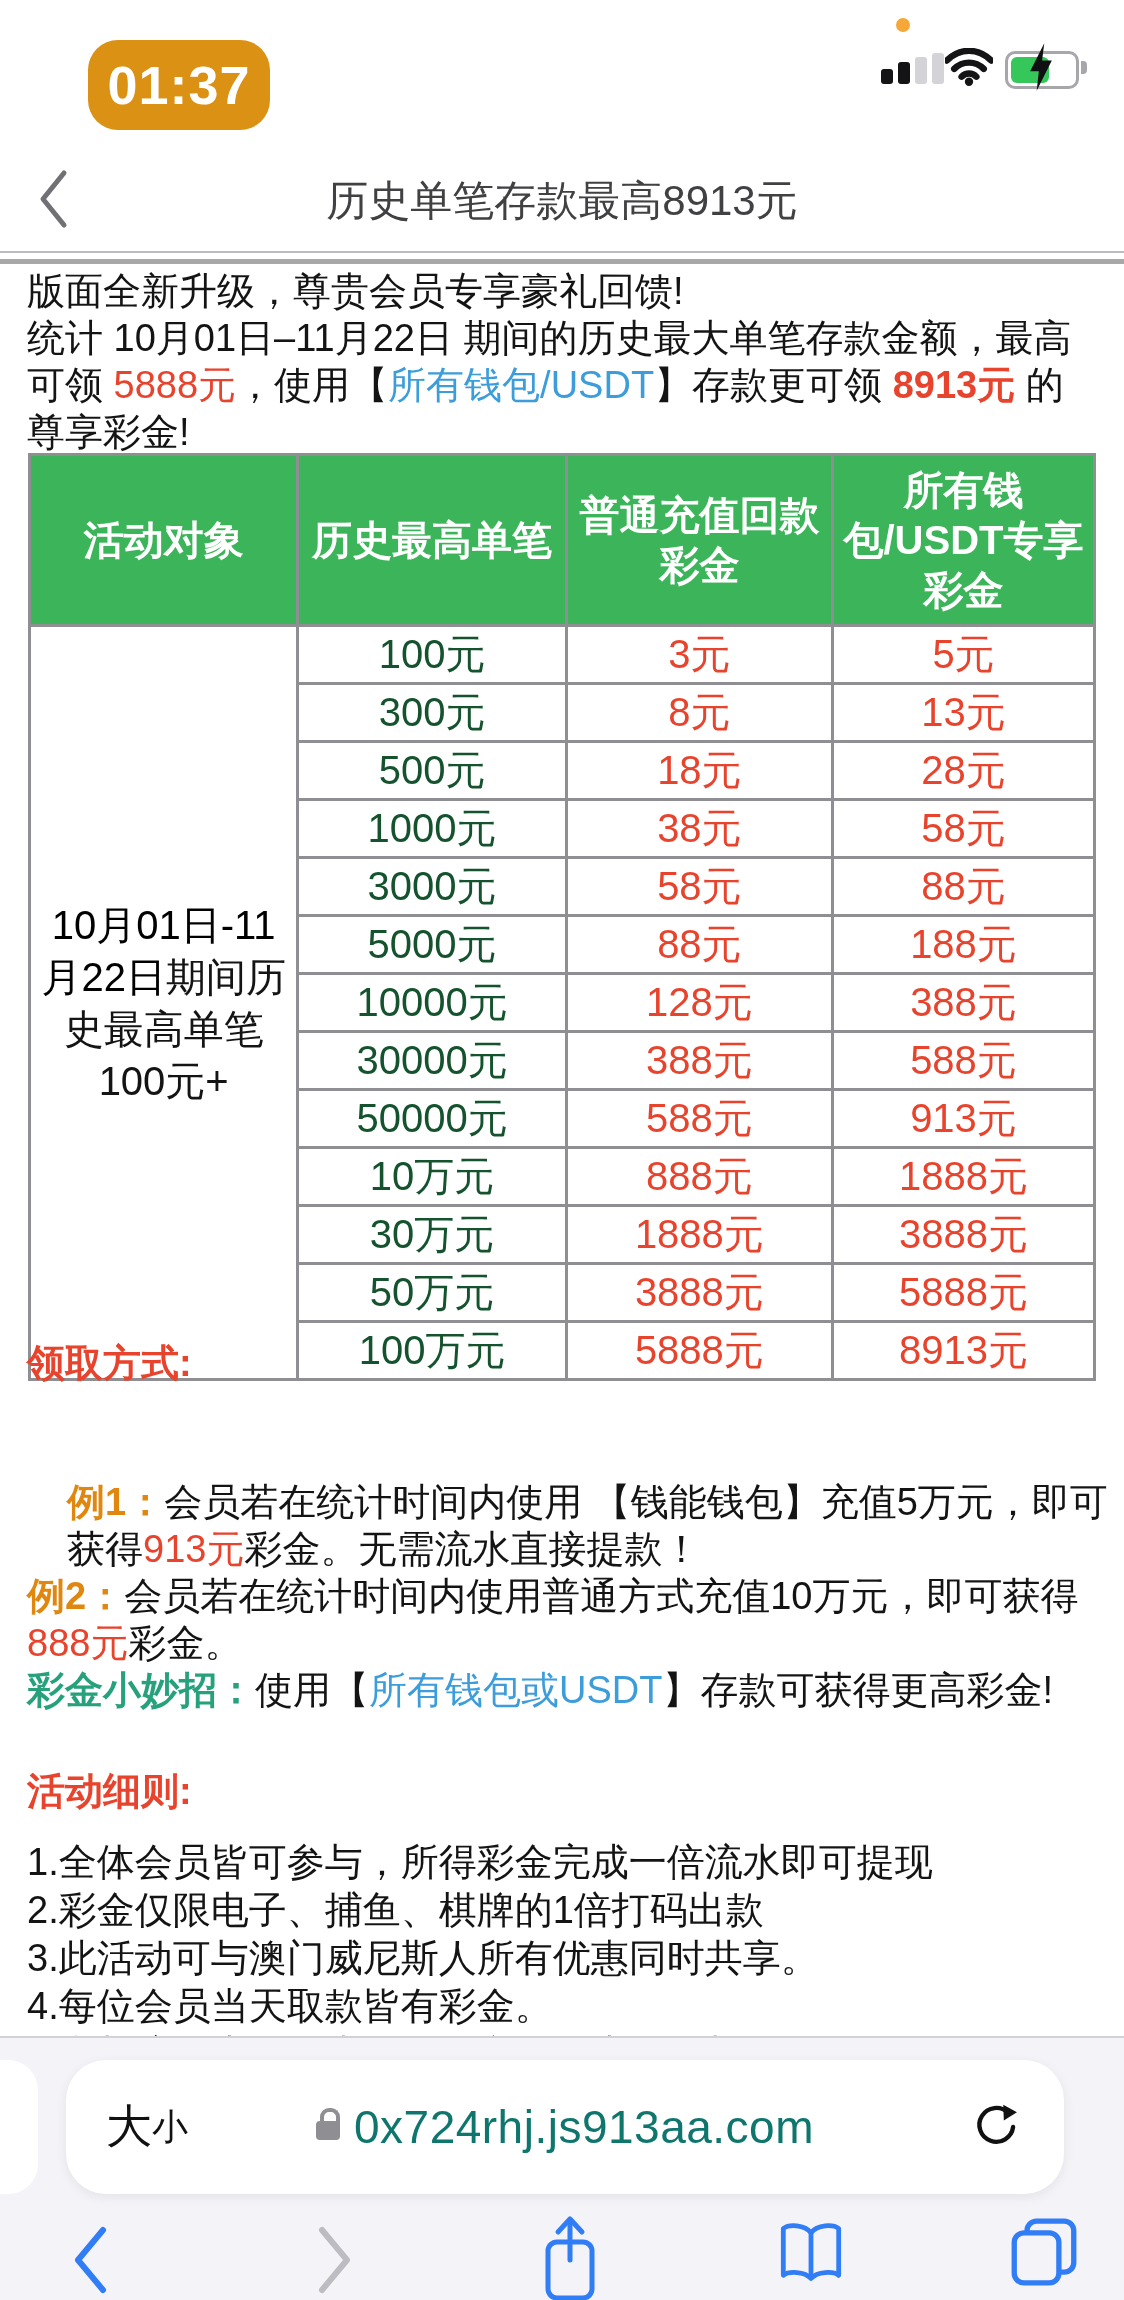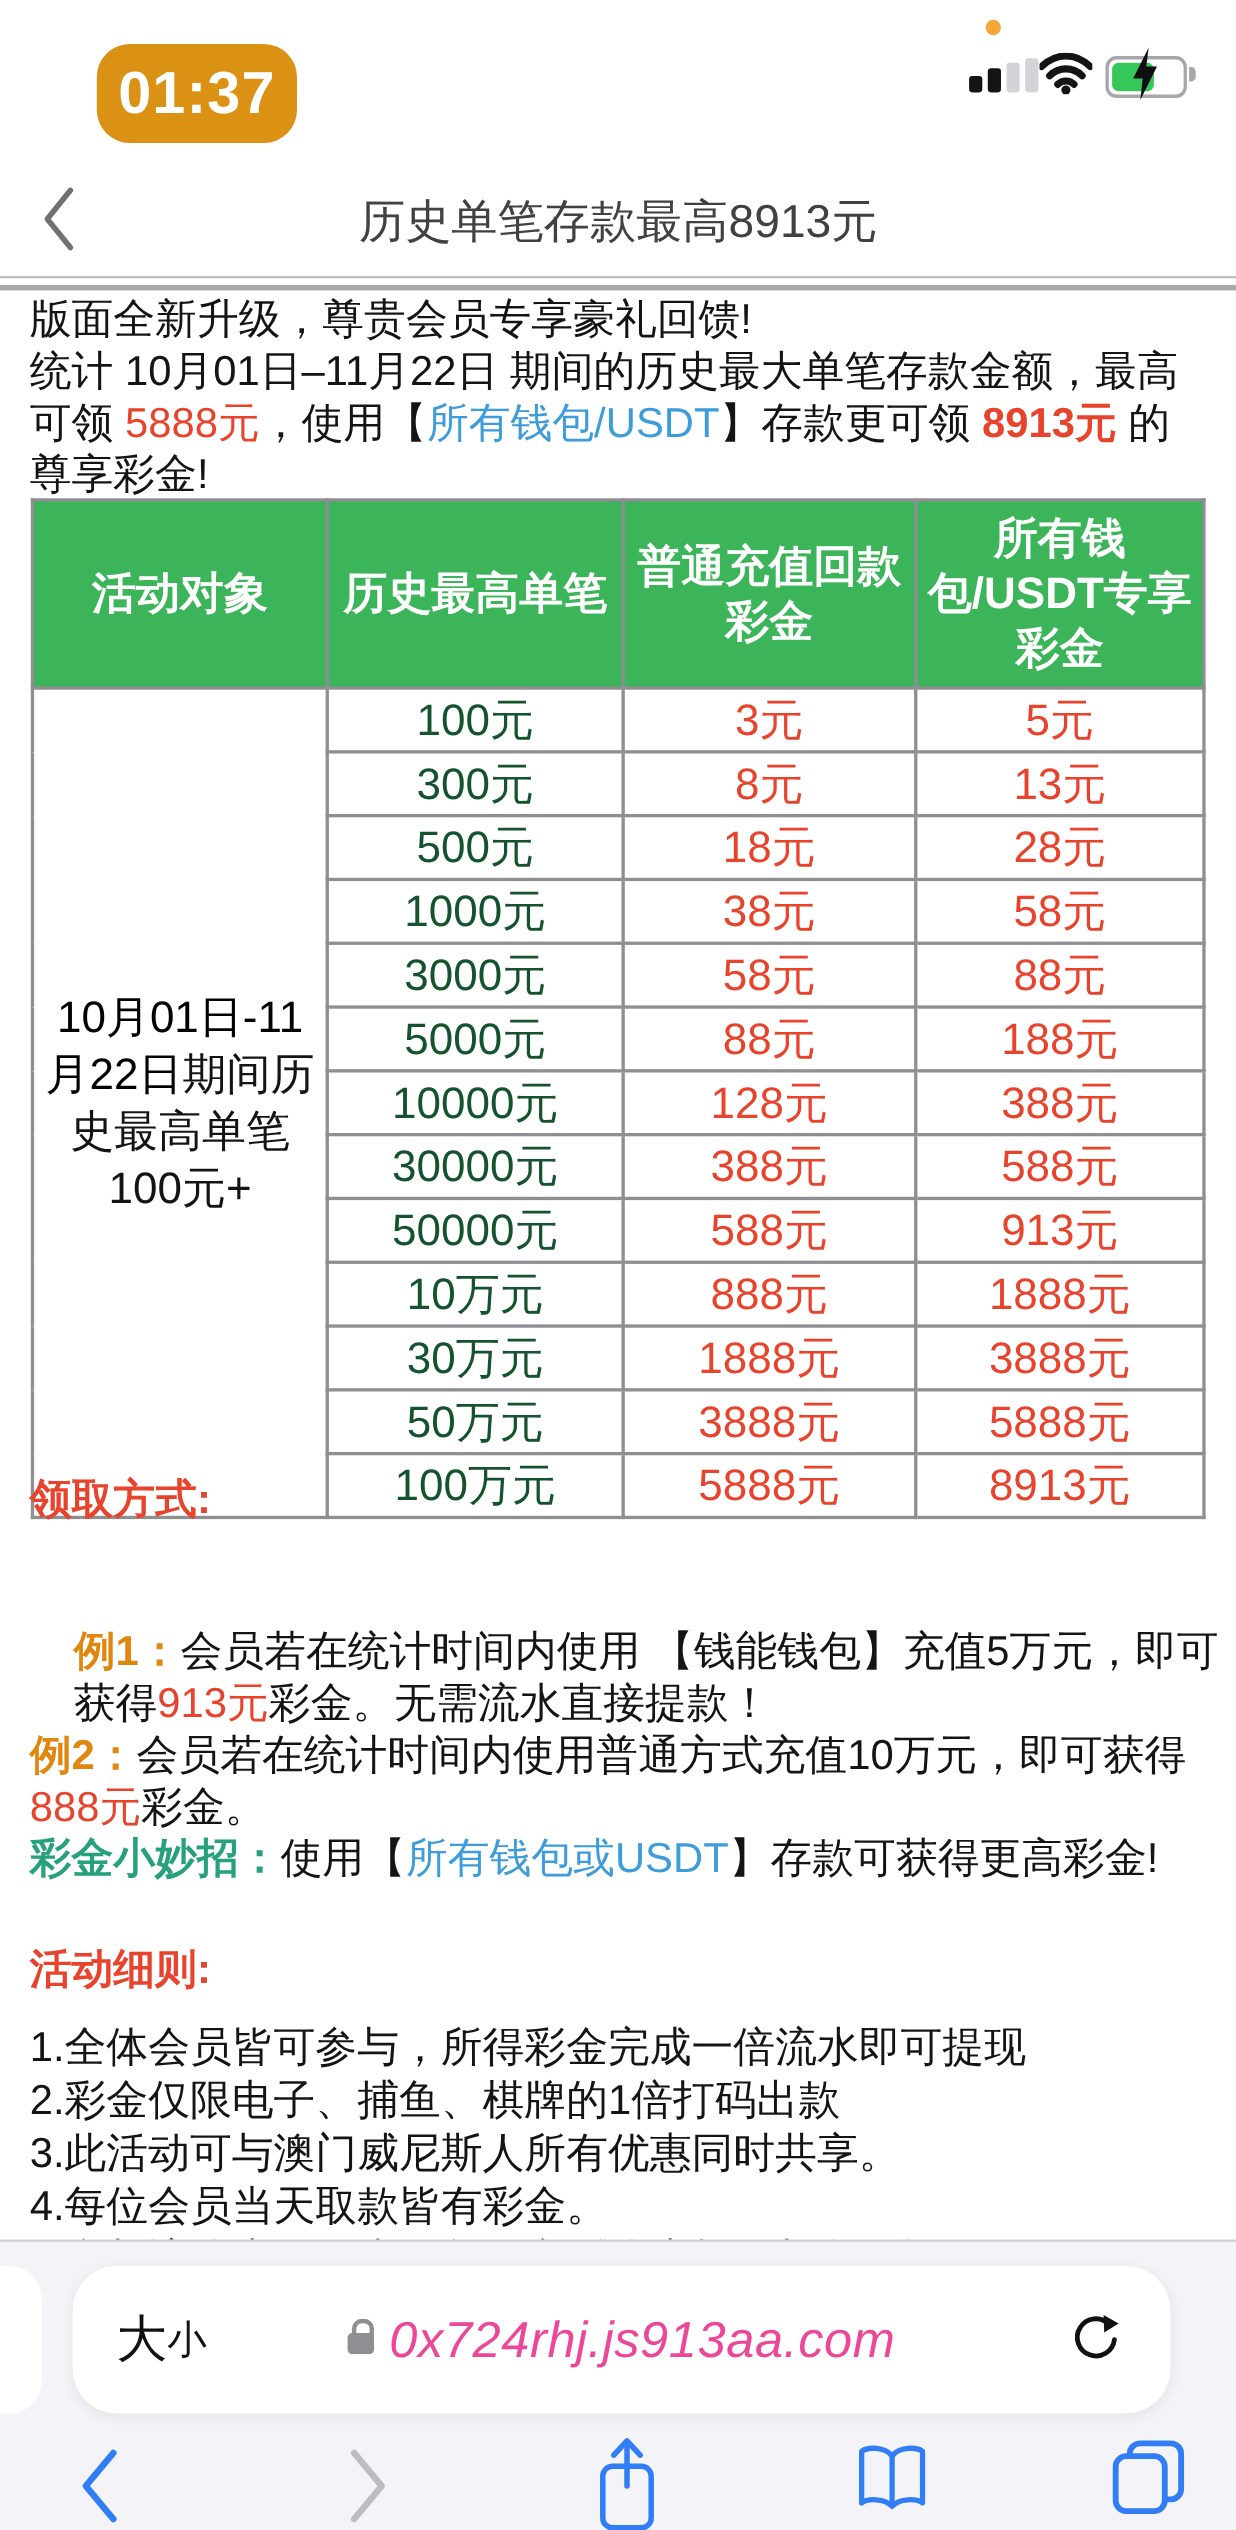--- a/index.html
+++ b/index.html
@@ -42,21 +42,21 @@
   td.who{font-size:38px;line-height:52px;color:#141414;padding:0 10px;vertical-align:middle;}
   
   .sheet{position:absolute;left:0;top:2036px;width:1124px;height:264px;background:#f4f3f8;border-top:2px solid #d2d2d6;z-index:5;}
   .url-pill{position:absolute;left:66px;top:22px;width:998px;height:134px;background:#fff;border-radius:40px;
             box-shadow:0 3px 12px rgba(0,0,0,0.07);display:flex;align-items:center;}
   .tab-peek{position:absolute;left:-30px;top:22px;width:68px;height:134px;background:#fff;border-radius:30px;}
   .size-btn{position:absolute;left:40px;top:0;height:134px;display:flex;align-items:center;color:#111;}
   .size-btn .big{font-size:46px;}
   .size-btn .small{font-size:36px;}
   .domain-box{position:absolute;left:0;width:100%;height:134px;display:flex;align-items:center;justify-content:center;}
-  .domain{font-size:46px;color:#ec4899;letter-spacing:0.5px;font-style:italic;}
+  .domain{font-size:46px;color:#0f766e;letter-spacing:0.5px;}
   .lockwrap{margin-right:12px;position:relative;width:26px;height:38px;}
   .lock-shackle{position:absolute;left:4px;top:0;width:12px;height:14px;border:4px solid #8e8e93;border-bottom:none;border-radius:9px 9px 0 0;}
   .lock-body{position:absolute;left:0;top:13px;width:24px;height:19px;background:#8e8e93;border-radius:4px;}
   .reload-btn{position:absolute;right:46px;top:0;height:134px;display:flex;align-items:center;}
   .toolbar{position:absolute;left:0;top:180px;width:1124px;height:84px;}
   .tool{position:absolute;top:6px;}
 </style>
 </head>
 <body>
 

